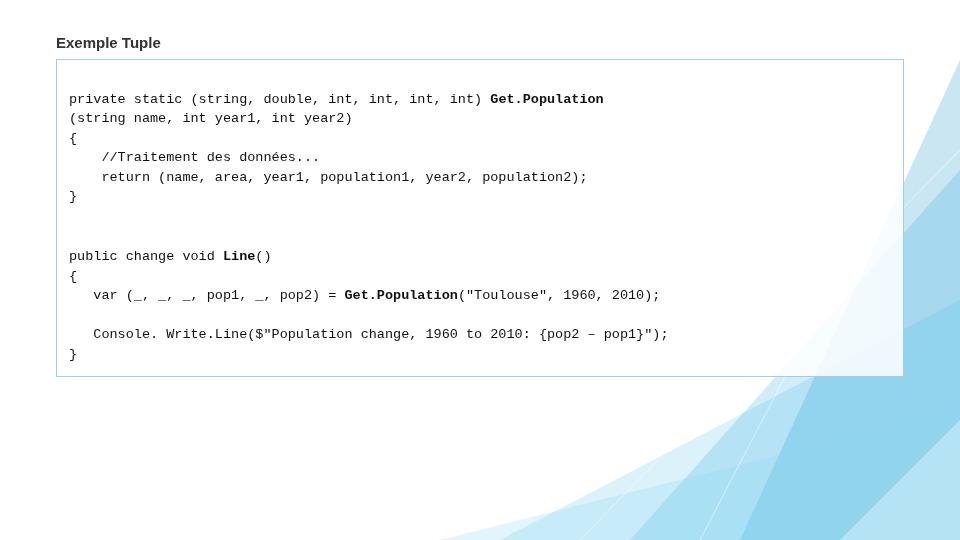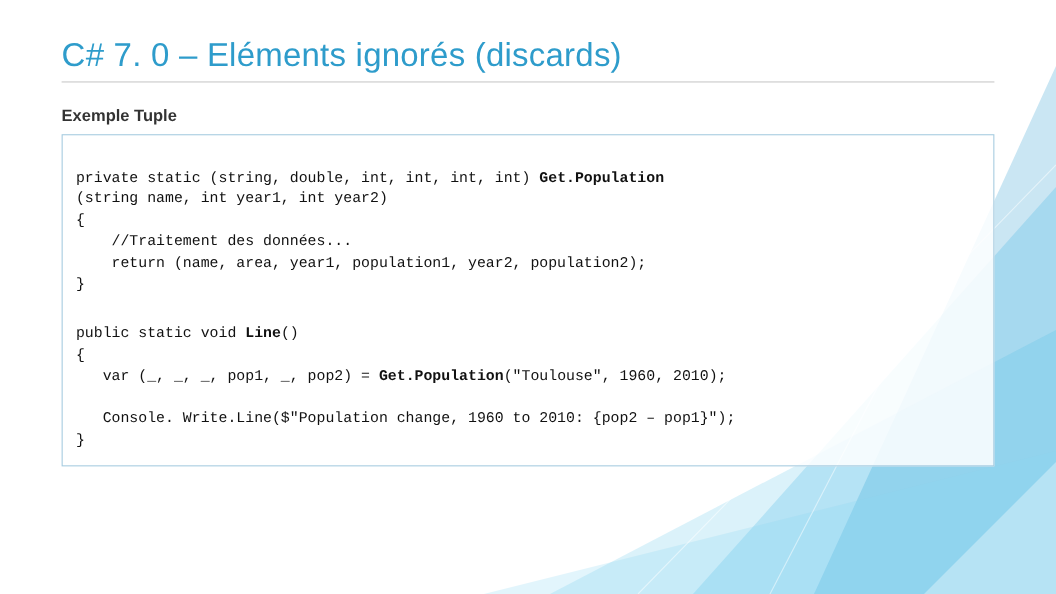--- a/index.html
+++ b/index.html
@@ -45,47 +45,46 @@
     border: 1px solid #a7cce0;
     background: rgba(255,255,255,0.85);
     padding: 10px 12px 12px 12px;
     font-family: "Courier New", monospace;
     font-size: 13.5px;
     line-height: 1.45;
     color: #111;
     white-space: pre;
   }
   .codebox .b { font-weight: 700; }
-  .codeblock { margin-bottom: 24px; }
+  .codeblock { margin-bottom: 40px; }
 </style>
 </head>
 <body>
 
 <div class="slide">
 
   <svg class="deco" viewBox="0 0 520 540" preserveAspectRatio="xMaxYMax meet">
     <polygon points="520,540 520,60 300,540" fill="#0d8fc8" opacity="0.22"></polygon>
     <polygon points="520,540 520,170 190,540" fill="#19a7df" opacity="0.20"></polygon>
     <polygon points="520,540 520,300 60,540" fill="#3ab7e6" opacity="0.18"></polygon>
     <polygon points="520,540 520,410 0,540" fill="#8dd8f2" opacity="0.25"></polygon>
     <polygon points="400,540 520,420 520,540" fill="#ffffff" opacity="0.35"></polygon>
     <line x1="520" y1="40" x2="260" y2="540" stroke="#ffffff" stroke-width="1" opacity="0.5"></line>
     <line x1="520" y1="150" x2="140" y2="540" stroke="#ffffff" stroke-width="1" opacity="0.5"></line>
   </svg>
 
   <div class="content">
-    <h1 class="title">C# 7. 0 – Eléments ignorés (discards)</h1>
     <div class="subtitle">Exemple Tuple</div>
 
     <div class="codebox">
 <div class="codeblock"><span>private static (string, double, int, int, int, int) </span><span class="b">Get.Population</span>
 <span>(string name, int year1, int year2)</span>
 <span>{</span>
 <span>    //Traitement des données...</span>
 <span>    return (name, area, year1, population1, year2, population2);</span>
-<span>}</span></div><div><span>public static void </span><span class="b">Line</span><span>()</span>
+<span>}</span></div><div><span>public change void </span><span class="b">Line</span><span>()</span>
 <span>{</span>
 <span>   var (_, _, _, pop1, _, pop2) = </span><span class="b">Get.Population</span><span>("Toulouse", 1960, 2010);</span>
 <span></span>
 <span>   Console. Write.Line($"Population change, 1960 to 2010: {pop2 – pop1}");</span>
 <span>}</span></div></div>
   </div>
 </div>
 
 </body></html>

